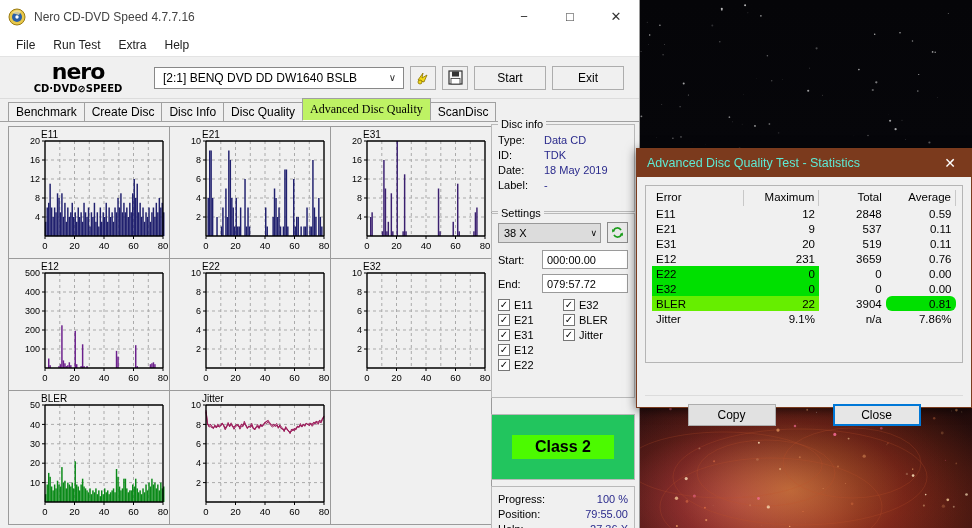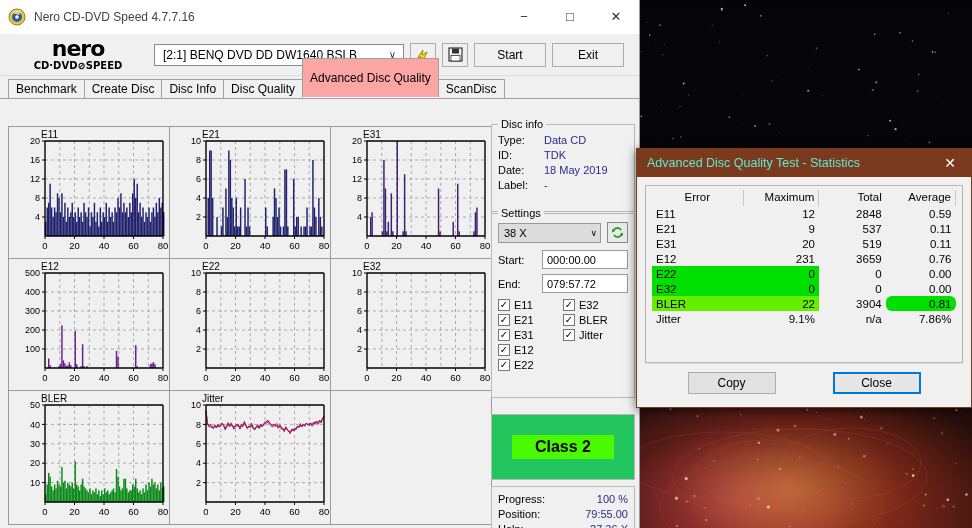--- a/index.html
+++ b/index.html
@@ -109,23 +109,23 @@
     position: relative;
   }
   .tab {
     height: 19px; padding: 0 7px;
     background: #f0f0f0; border: 1px solid #a0a0a0;
     border-bottom: none;
     display: flex; align-items: center;
     font-size: 12px; margin-right: -1px; color: #000;
   }
   .tab.active {
-    background: #fca5a5; height: 40px;
+    background: #bef264; height: 23px;
     border-bottom: 1px solid #fff;
-    position: relative; z-index: 3;
+    position: relative; z-index: 3; font-family: Liberation Serif, serif;
   }
 
   .workspace {
     position: absolute; left: 0; top: 122px;
     width: 639px; height: 406px;
     background: #f0f0f0;
   }
 
   
   .charts {
@@ -238,30 +238,30 @@
   .dlg-body { padding: 8px; }
   .stats-frame {
     border: 1px solid #b5b5b5; background: #f0f0f0;
     padding: 4px 6px 3px 6px; height: 178px;
   }
   table.stats { width: 100%; border-collapse: collapse; font-size: 11.5px; }
   table.stats th {
     font-weight: normal; text-align: right; padding: 1px 4px 3px 4px;
     border-right: 1px solid #c8c8c8; color: #000;
   }
-  table.stats th.first { text-align: center; }
+  table.stats th.first { text-align: left; }
   table.stats th.last { border-right: 1px solid #c8c8c8; }
   table.stats td {
     text-align: right; padding: 1px 4px; color: #000; height: 15px;
   }
   table.stats td.first { text-align: left; }
   .dlg-footer {
     border-top: 1px solid #dcdcdc;
     padding: 8px 14px 0 14px;
-    display: flex; justify-content: space-around; align-items: center;
+    display: flex; justify-content: space-around; align-items: center; margin-top: 32px;
   }
   .dlg-btn {
     width: 88px; height: 22px;
     background: #e1e1e1; border: 1px solid #adadad;
     display: flex; align-items: center; justify-content: center;
     font-size: 12px; color: #000;
   }
   .dlg-btn.default { background: #e6e6e6; border: 2px solid #0078d7; }
 </style>
 </head>
@@ -867,20 +867,26 @@
       <path d="M4 5 A7 7 0 0 1 13 3 L11 7 Z" fill="#f2e098" opacity=".8"></path>
     </svg>
     <span class="title-text">Nero CD-DVD Speed 4.7.7.16</span>
     <div class="win-btns">
       <div class="win-btn">−</div>
       <div class="win-btn">□</div>
       <div class="win-btn close">✕</div>
     </div>
   </div>
 
+  <div class="menubar">
+    <div class="menu-item">File</div>
+    <div class="menu-item">Run Test</div>
+    <div class="menu-item">Extra</div>
+    <div class="menu-item">Help</div>
+  </div>
 
   <div class="toolbar">
     <div class="nero-logo">
       <div class="nero-word">nero</div>
       <div class="nero-sub">CD·DVD⊘SPEED</div>
     </div>
     <div class="drive-select">
       <span class="dd-label">[2:1]   BENQ DVD DD DW1640 BSLB</span>
       <span class="chev">∨</span>
     </div>

